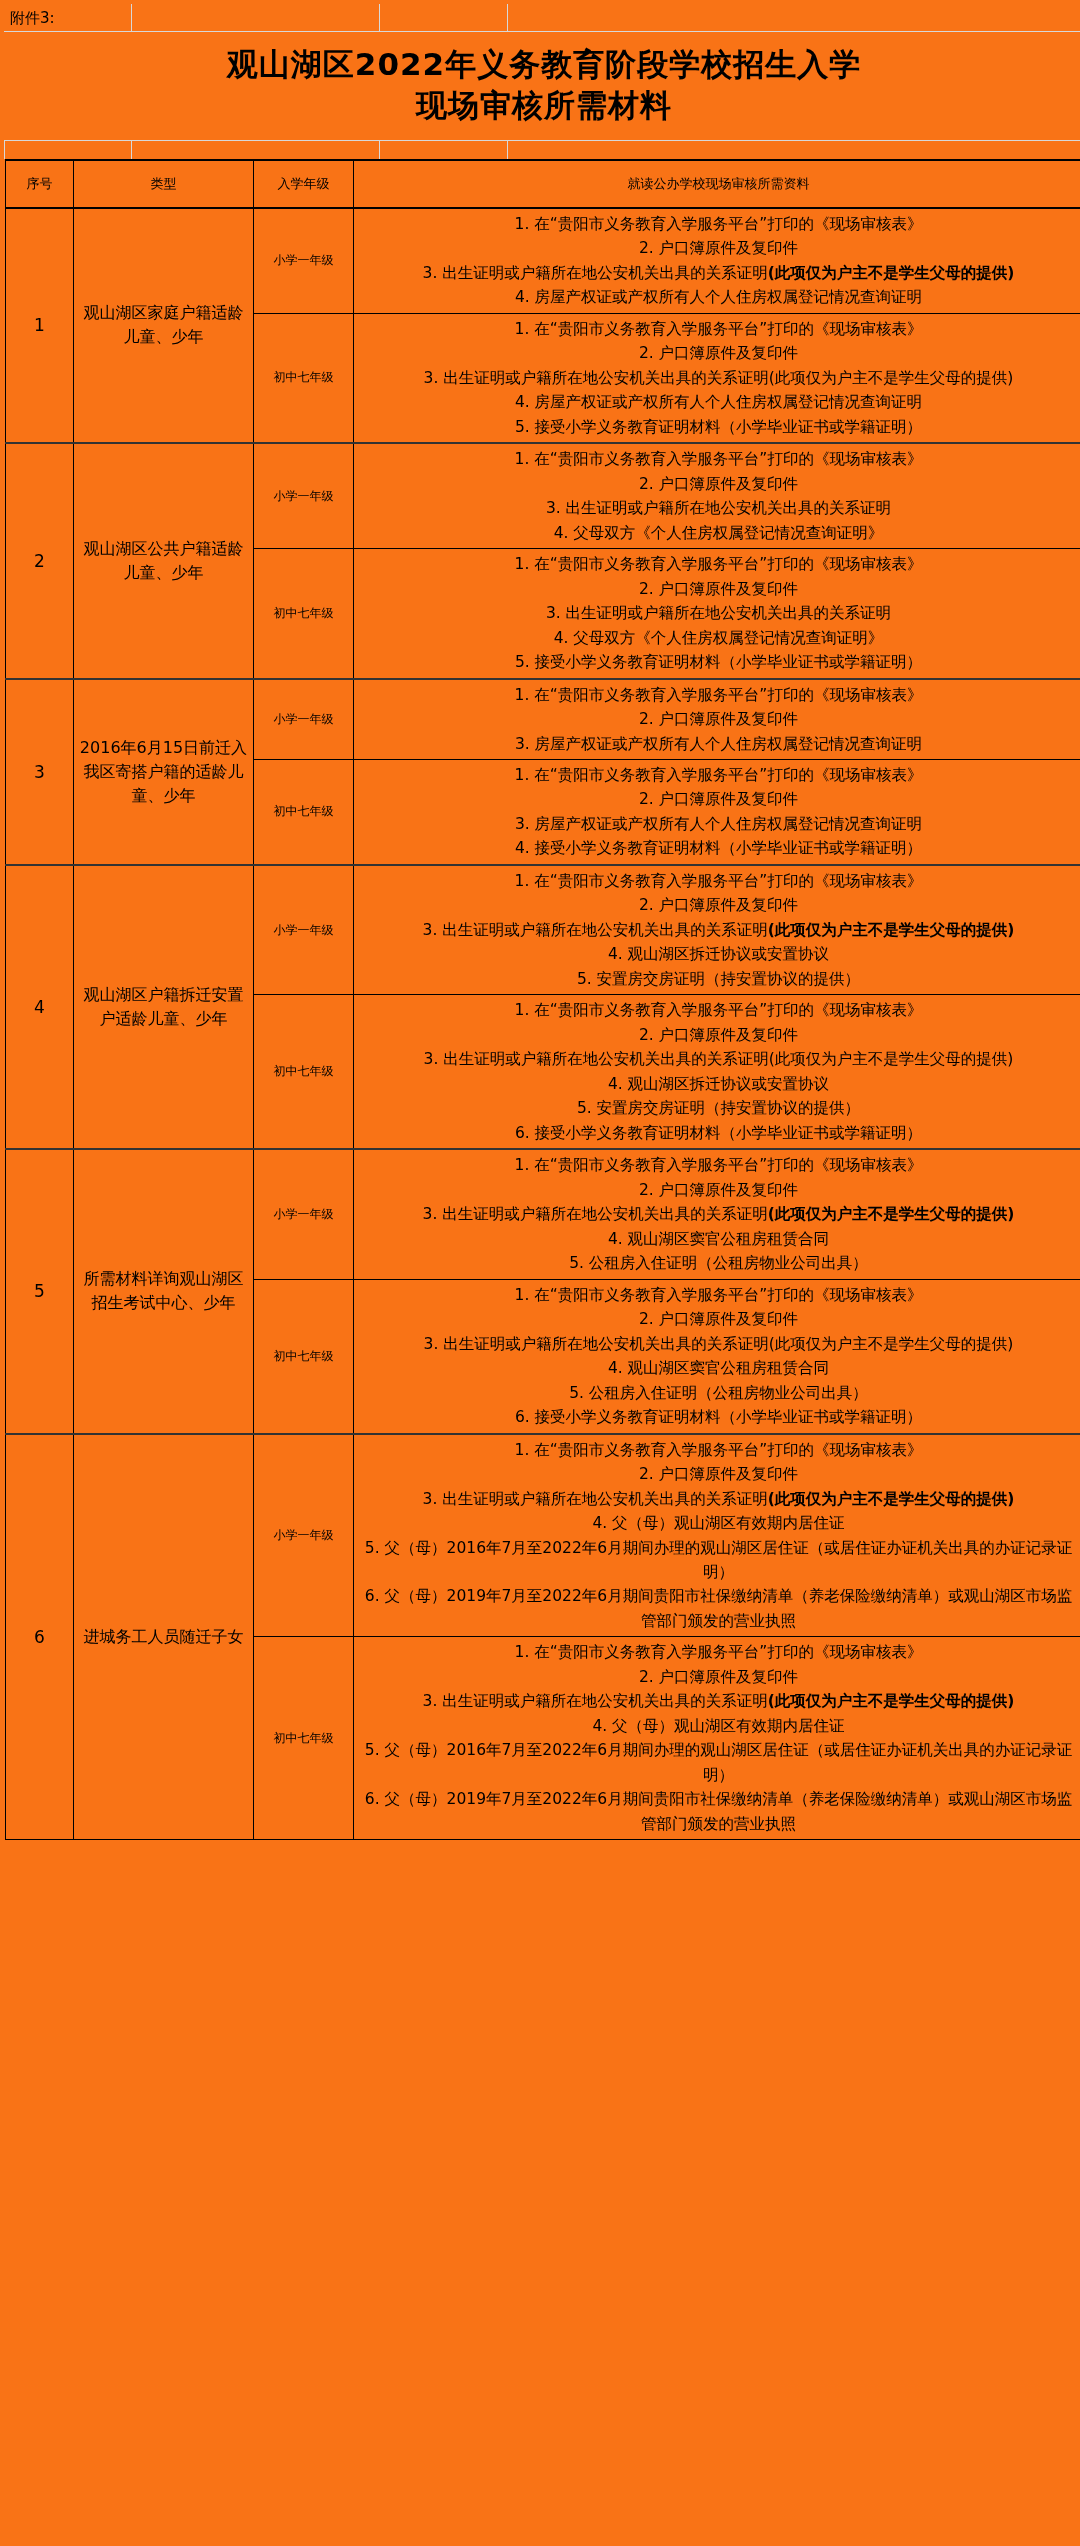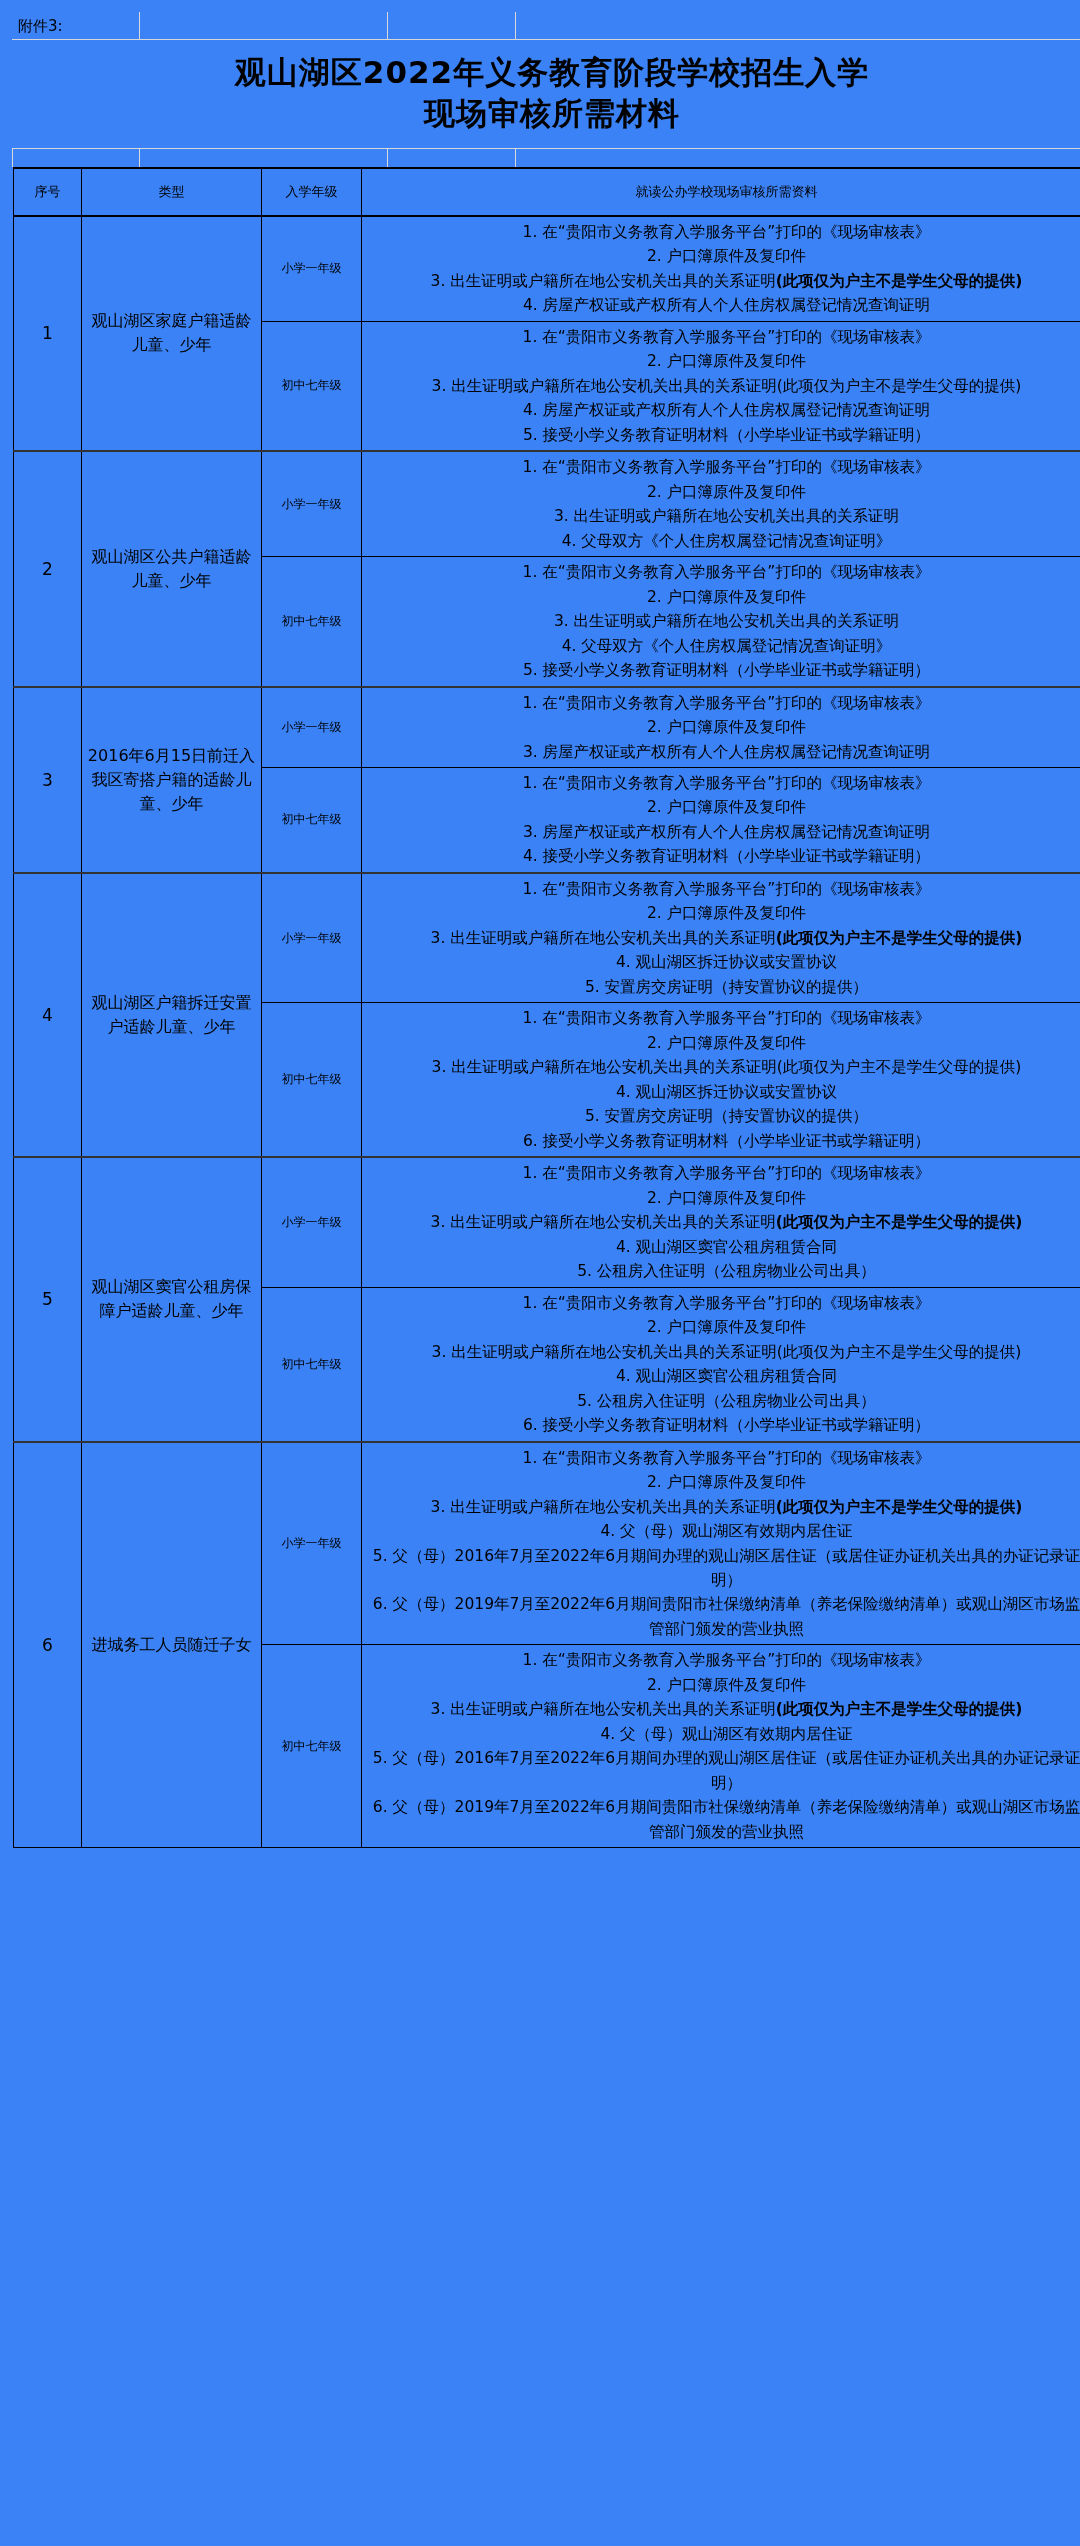--- a/index.html
+++ b/index.html
@@ -11,22 +11,22 @@
     width: 1080px;
     font-family: "DejaVu Sans", "Liberation Sans", sans-serif;
     color: #000;
     -webkit-font-smoothing: none;
   }
 
   .page {
     width: 1080px;
     min-height: 2546px;
     position: relative;
-    background: #3b82f6;
-    padding: 12px;
+    background: #f97316;
+    padding: 4px;
   }
 
   
   .topstrip {
     display: flex;
     width: 1080px;
     height: 28px;
     border-bottom: 1px solid #d8d8d8;
   }
   .topstrip .cell {
@@ -253,21 +253,21 @@
             <span class="item">1. 在“贵阳市义务教育入学服务平台”打印的《现场审核表》</span>
             <span class="item">2. 户口簿原件及复印件</span>
             <span class="item">3. 出生证明或户籍所在地公安机关出具的关系证明(此项仅为户主不是学生父母的提供)</span>
             <span class="item">4. 观山湖区拆迁协议或安置协议</span>
             <span class="item">5. 安置房交房证明（持安置协议的提供）</span>
             <span class="item">6. 接受小学义务教育证明材料（小学毕业证书或学籍证明）</span>
           </td>
         </tr>
         <tr class="grouptop">
           <td class="no" rowspan="2">5</td>
-          <td class="type" rowspan="2">观山湖区窦官公租房保障户适龄儿童、少年</td>
+          <td class="type" rowspan="2">所需材料详询观山湖区招生考试中心、少年</td>
           <td class="grade">小学一年级</td>
           <td class="mat">
             <span class="item">1. 在“贵阳市义务教育入学服务平台”打印的《现场审核表》</span>
             <span class="item">2. 户口簿原件及复印件</span>
             <span class="item">3. 出生证明或户籍所在地公安机关出具的关系证明<b>(此项仅为户主不是学生父母的提供)</b></span>
             <span class="item">4. 观山湖区窦官公租房租赁合同</span>
             <span class="item">5. 公租房入住证明（公租房物业公司出具）</span>
           </td>
         </tr>
         <tr>

